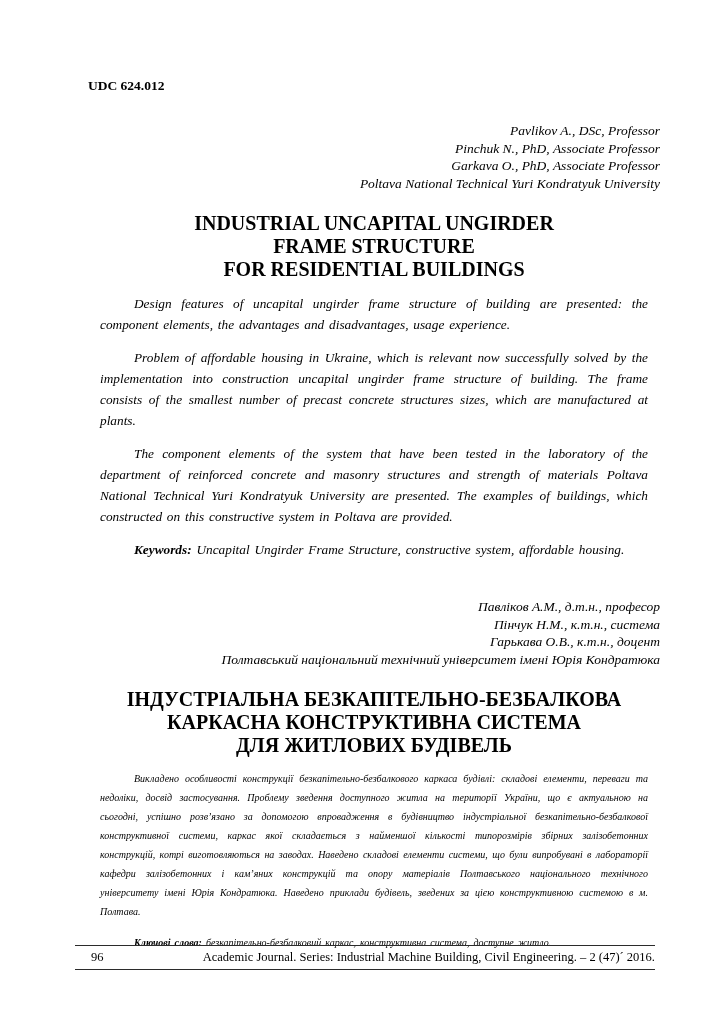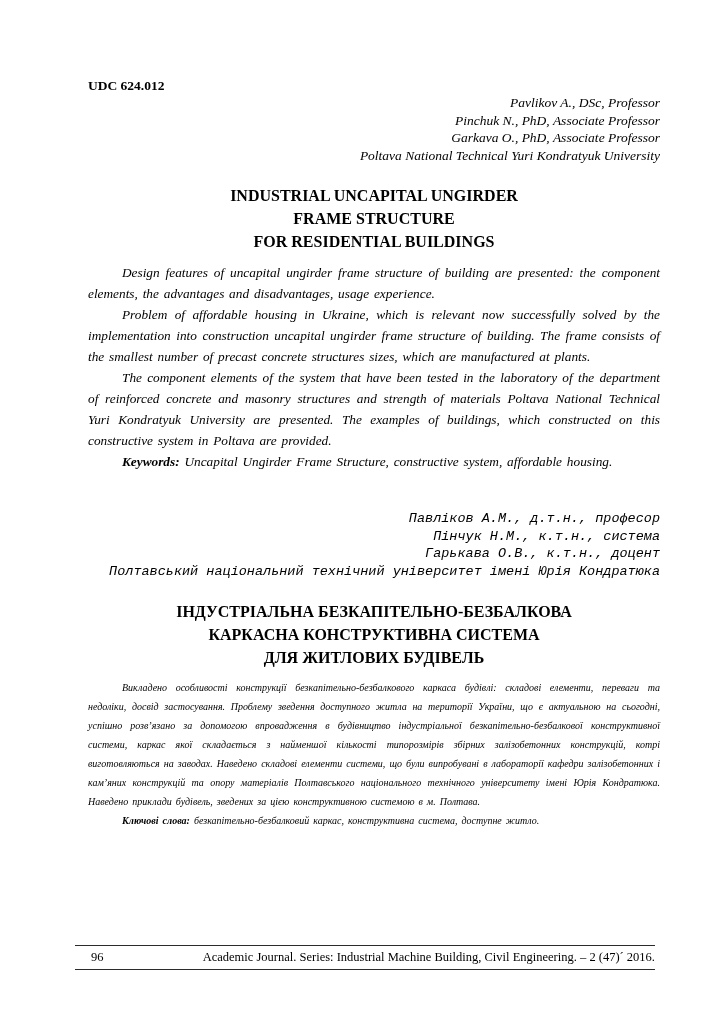--- a/index.html
+++ b/index.html
@@ -20,51 +20,50 @@
   .content {
     padding: 78px 64px 0 88px;
     box-sizing: border-box;
   }
   .udc {
     font-weight: bold;
     font-size: 13.5px;
     line-height: 16px;
   }
   .authors {
-    margin-top: 0;
+    margin-top: 28px;
     text-align: right;
     font-style: italic;
     font-size: 13.5px;
     line-height: 17.5px;
   }
   .title {
     margin-top: 20px;
     text-align: center;
     font-weight: bold;
-    font-size: 16px;
+    font-size: 20px;
     line-height: 23px;
   }
   .abstract {
     margin-top: 9px;
     font-style: italic;
     font-size: 13.3px;
     line-height: 21px;
     text-align: justify;
     word-spacing: 1.5px;
   }
   .abstract p {
-    margin: 0;
+    margin: 12px;
     text-indent: 34px;
   }
   .abstract .kw-label {
     font-weight: bold;
   }
   .authors-uk {
     margin-top: 38px;
-    font-family: Liberation Mono, monospace;
   }
   .abstract-uk {
     line-height: 19px;
     font-size: 10px;
   }
   .footer {
     position: absolute;
     top: 945px;
     left: 75px;
     width: 580px;

